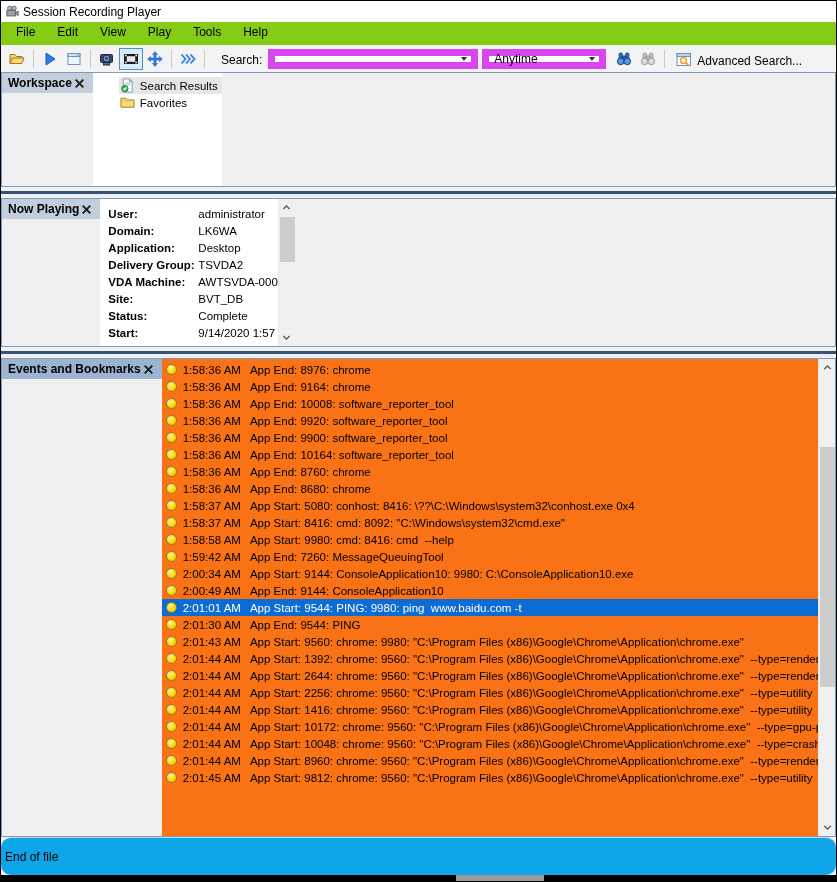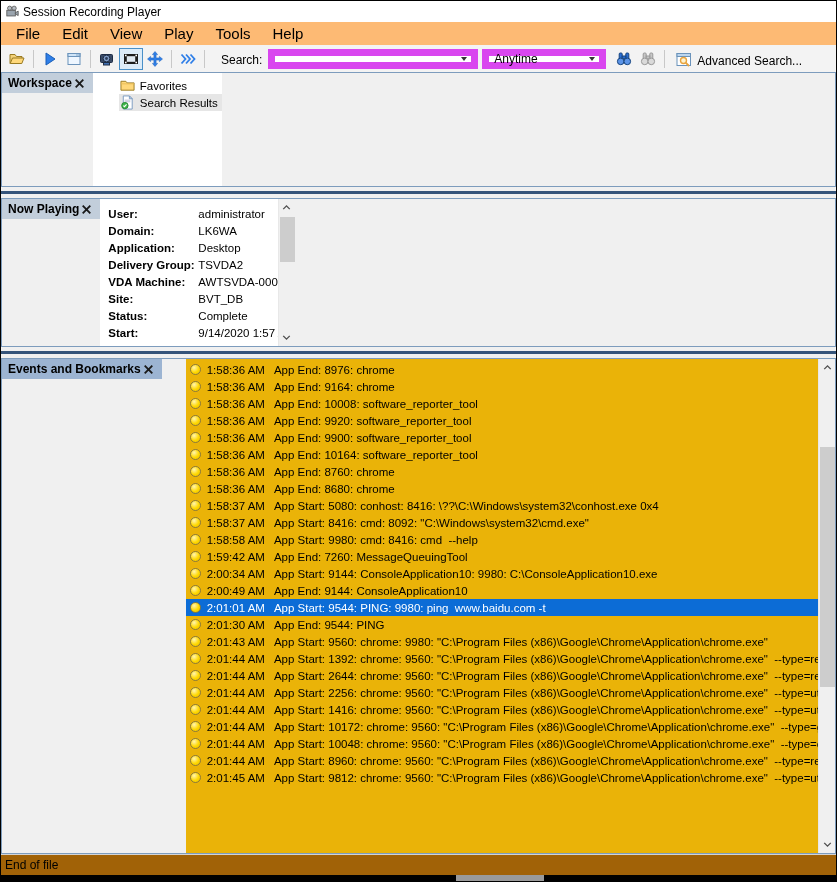--- a/index.html
+++ b/index.html
@@ -7,22 +7,22 @@
   body { font-family:"Liberation Sans", sans-serif; }
   #win { width:837px; height:882px; border:1px solid #000; background:#f0f0f0;
          display:flex; flex-direction:column; overflow:hidden; position:relative; }
 
   
   .titlebar { height:21px; background:#fff; display:flex; align-items:center; gap:4px;
               padding:0 5px; flex:0 0 auto; }
   .titlebar-title { font-size:12px; color:#000; }
 
   
-  .menubar { height:23px; display:flex; background:#fdba74;
-             font-size:15px; padding-left:4px; flex:0 0 auto; }
+  .menubar { height:23px; display:flex; background:#84cc16;
+             font-size:12px; padding-left:4px; flex:0 0 auto; }
   .menu-item { padding:3px 11px; cursor:default; }
 
   
   .toolbar { height:27px; display:flex; align-items:center; background:#f3f3f3;
              padding:0 4px; flex:0 0 auto; }
   .tb-btn { width:24px; height:22px; display:flex; align-items:center; justify-content:center;
             border:1px solid transparent; }
   .tb-btn.toggled { border:1px solid #4a90c8; background:#dcebf8; }
   .tb-btn.disabled { opacity:.9; }
   .tb-sep { width:1px; height:18px; background:#c8c8c8; margin:0 4px; flex:0 0 auto; }
@@ -51,42 +51,42 @@
   .tree-inner { display:flex; align-items:center; gap:5px; padding:1px 4px 1px 1px; }
   .tree-inner.sel { background:#e6e6e6; }
 
   
   #nowplaying-body { background:#fff; height:147px; position:relative; padding:6px 0 0 8px; }
   .np-row { display:flex; height:17px; font-size:11.5px; align-items:center; }
   .np-label { width:90px; font-weight:bold; flex:0 0 auto; }
 
   
   #events-panel { flex:1 1 auto; min-height:0; }
-  #events-body { background:#eab308; flex:1 1 auto; position:relative; overflow:hidden;margin-left:24px; }
+  #events-body { background:#f97316; flex:1 1 auto; position:relative; overflow:hidden; }
   #events-rows { position:absolute; top:2px; left:0; right:17px; overflow:hidden; bottom:0; }
   .event-row { height:17px; display:flex; align-items:center; padding-left:4px;
                font-size:11.5px; white-space:pre; overflow:hidden; }
   .event-row.selected { background:#0c6cd6; color:#fff; }
   .event-dot { flex:0 0 auto; width:11px; height:11px; border-radius:50%;
                background: radial-gradient(circle at 35% 30%, #fff4b0, #ffd800 55%, #edbe00);
                border:1px solid #8a7a3a; margin-right:6px; }
   .event-time { margin-right:9px; flex:0 0 auto; }
   .event-text { overflow:hidden; }
 
   
   .scrollbar { position:absolute; top:0; bottom:0; right:0; width:17px; background:#f0f0f0;
                border-left:1px solid #e8e8e8; }
   .sb-arrow { position:absolute; left:0; width:16px; height:15px; display:flex;
               align-items:center; justify-content:center; }
   .sb-up { top:1px; } .sb-down { bottom:1px; }
   .sb-thumb { position:absolute; left:1px; width:15px; background:#cdcdcd; }
 
   
-  .statusbar { height:21px; background:#a16207; border-top:1px solid #d4d4d4; display:flex;
-               align-items:center; font-size:12px; padding-left:4px; flex:0 0 auto; }
+  .statusbar { height:38px; background:#0ea5e9; border-top:1px solid #d4d4d4; display:flex;
+               align-items:center; font-size:12px; padding-left:4px; flex:0 0 auto;border-radius:10px; }
   .bottom-strip { height:6px; background:#000; position:relative; flex:0 0 auto; }
   .bottom-strip .notch { position:absolute; left:455px; top:0; width:88px; height:6px; background:#9a9a9a; }
 
   .icon { display:inline-flex; width:16px; height:16px; }
   .icon svg { display:block; width:100%; height:100%; }
   .icon-sm { width:13px; height:13px; }
   .icon-tree { width:15px; height:15px; }
 </style>
 </head>
 <body>
@@ -235,43 +235,43 @@
       <span class="close-btn">
           <span class="icon icon-sm">
             <svg viewBox="0 0 12 12">
               <path d="M2.5 2.5 L9.5 9.5 M9.5 2.5 L2.5 9.5" stroke="#1a1a1a" stroke-width="1.7"></path>
             </svg>
           </span>
         </span>
     </div>
     <div id="workspace-body">
         <div class="tree-row" style="padding-left: 26px;">
-          <div class="tree-inner">
-            <span class="icon icon-tree">
-              <svg viewBox="0 0 16 16">
-                <path d="M1 13 V3.5 H6.2 L7.6 5.2 H15 V13 Z" fill="#ffd87a" stroke="#9a7b22"></path>
-                <path d="M1 6.2 H15" stroke="#e8bc55" stroke-width="1"></path>
-              </svg>
-            </span>
-            <span>Favorites</span>
-          </div>
-        </div>
-        <div class="tree-row" style="padding-left: 26px;">
           <div class="tree-inner sel">
             <span class="icon icon-tree">
               <svg viewBox="0 0 16 16">
                 <path d="M3.5 1 H10 L13 4 V15 H3.5 Z" fill="#ffffff" stroke="#7a9ac0"></path>
                 <path d="M10 1 V4 H13 Z" fill="#d8e4f0" stroke="#7a9ac0"></path>
                 <line x1="5" y1="5.5" x2="11" y2="5.5" stroke="#aac" stroke-width=".8"></line>
                 <line x1="5" y1="7.2" x2="11" y2="7.2" stroke="#aac" stroke-width=".8"></line>
                 <circle cx="5.2" cy="11.3" r="3.4" fill="#3cb54a" stroke="#2a8a36"></circle>
                 <path d="M3.6 11.3 L4.8 12.5 L7 10.1" stroke="#fff" stroke-width="1.2" fill="none"></path>
               </svg>
             </span>
             <span>Search Results</span>
+          </div>
+        </div>
+        <div class="tree-row" style="padding-left: 26px;">
+          <div class="tree-inner">
+            <span class="icon icon-tree">
+              <svg viewBox="0 0 16 16">
+                <path d="M1 13 V3.5 H6.2 L7.6 5.2 H15 V13 Z" fill="#ffd87a" stroke="#9a7b22"></path>
+                <path d="M1 6.2 H15" stroke="#e8bc55" stroke-width="1"></path>
+              </svg>
+            </span>
+            <span>Favorites</span>
           </div>
         </div>
       </div>
   </div>
 
   <div class="splitter"></div>
 
   <div class="panel" id="nowplaying-panel">
     <div class="panel-header">
       <span>Now Playing</span>

